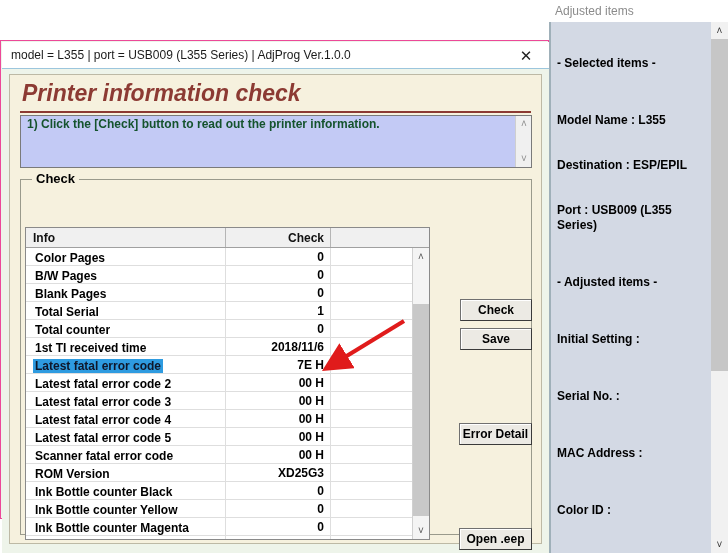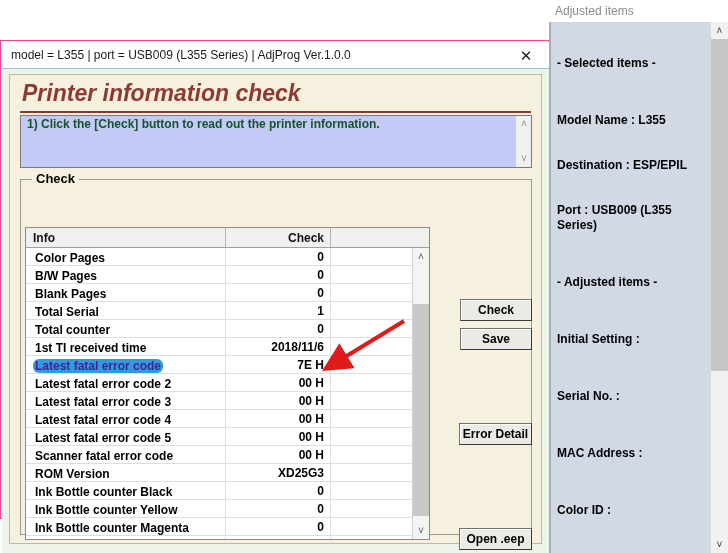--- a/index.html
+++ b/index.html
@@ -129,21 +129,21 @@
     border-bottom:1px solid #dedede;
     box-sizing:border-box;
   }
   .row .c0{
     width:200px;box-sizing:border-box;padding-left:7px;
     font-size:12px;font-weight:bold;color:#000;
     border-right:1px solid #dedede;height:17px;display:flex;align-items:flex-end;
     white-space:nowrap;overflow:hidden;
   }
   .row .c0 span.lbl{display:inline-block;padding:0 2px;}
-  .row.sel .c0 span.lbl{background:#2e9be0;color:#4c1d95;border-radius:6px;}
+  .row.sel .c0 span.lbl{background:#2e9be0;color:#0f172a;}
   .row .c1{
     width:105px;box-sizing:border-box;padding-right:6px;
     font-size:12px;font-weight:bold;color:#000;
     text-align:right;
     border-right:1px solid #dedede;height:17px;
     display:flex;align-items:center;justify-content:flex-end;
     white-space:nowrap;
   }
   .row .c2{flex:1;height:17px;}
 

